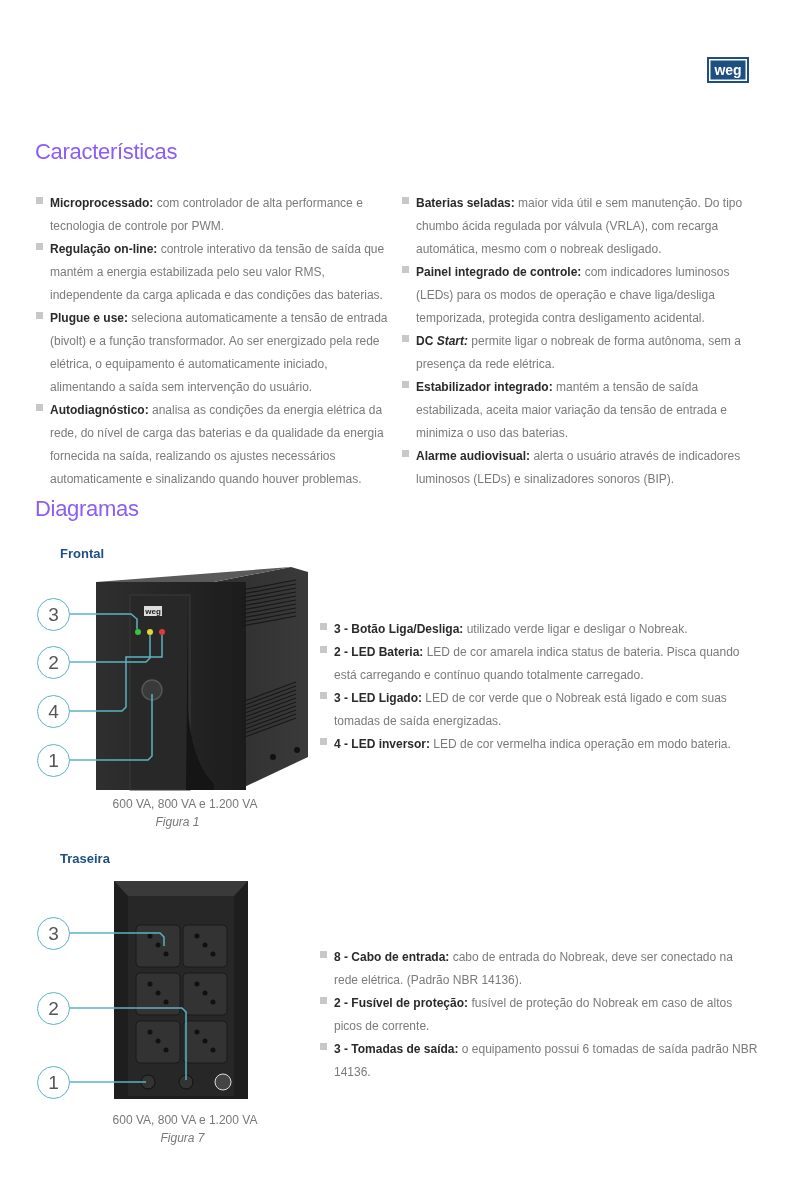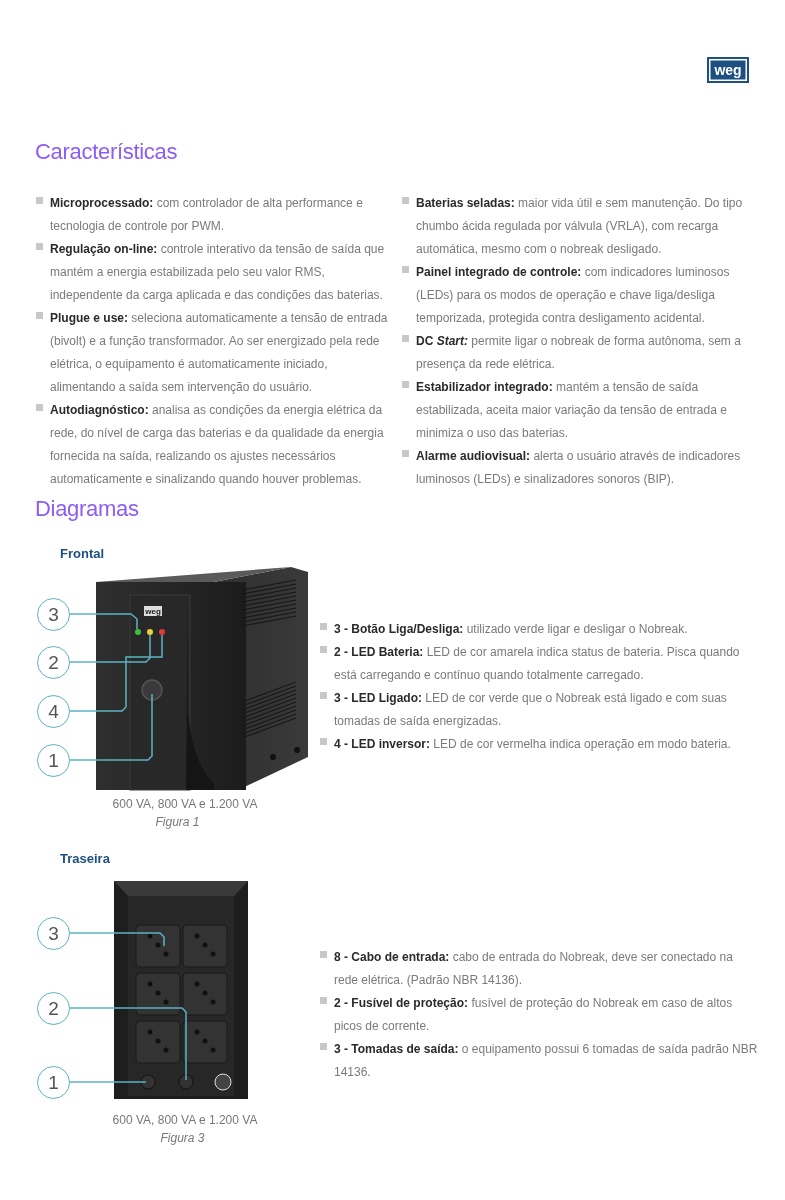--- a/index.html
+++ b/index.html
@@ -157,19 +157,19 @@
   <g fill="none" stroke="#5cb2c4" stroke-width="1.5">
     <polyline points="33,55 124,55 128,59 128,68"></polyline>
     <polyline points="33,130 146,130 150,134 150,202"></polyline>
     <polyline points="33,204 110,204"></polyline>
   </g>
 </svg>
 <div class="callout" style="left:37px; top:917px;">3</div>
 <div class="callout" style="left:37px; top:992px;">2</div>
 <div class="callout" style="left:37px; top:1066px;">1</div>
 <div class="caption" style="left:105px; top:1113px; width:160px;">600 VA, 800 VA e 1.200 VA</div>
-<div class="caption it" style="left:105px; top:1131px; width:155px;">Figura 3</div>
+<div class="caption it" style="left:105px; top:1131px; width:155px;">Figura 7</div>
 
 <div class="col" style="left:320px; top:946px; width:440px;">
   <div class="item"><span class="bullet"></span><b>8 - Cabo de entrada:</b><span> cabo de entrada do Nobreak, deve ser conectado na rede elétrica. (Padrão NBR 14136).</span></div>
   <div class="item"><span class="bullet"></span><b>2 - Fusível de proteção:</b><span> fusível de proteção do Nobreak em caso de altos picos de corrente.</span></div>
   <div class="item"><span class="bullet"></span><b>3 - Tomadas de saída:</b><span> o equipamento possui 6 tomadas de saída padrão NBR 14136.</span></div>
 </div>
 
 </body></html>

